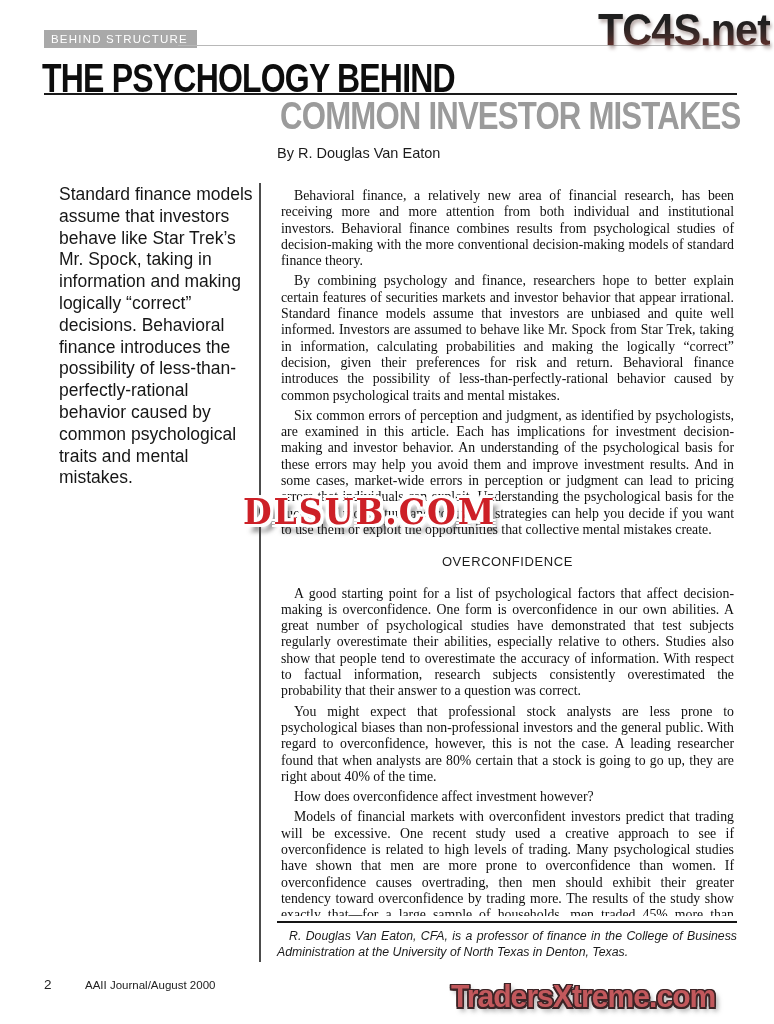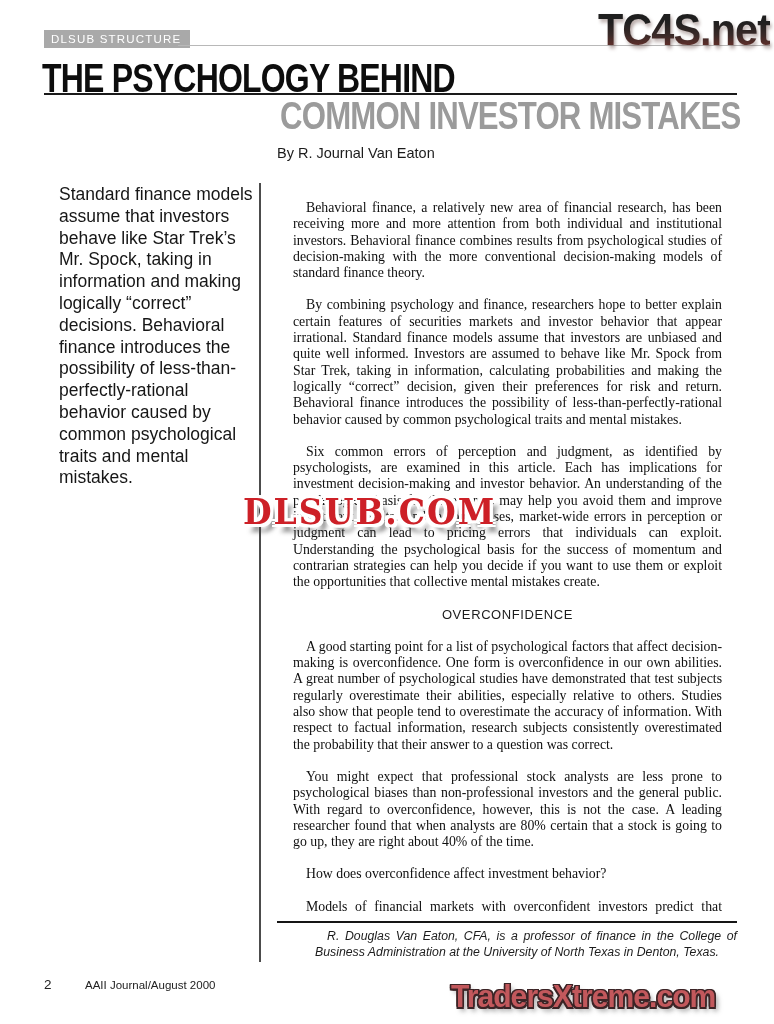--- a/index.html
+++ b/index.html
@@ -71,39 +71,39 @@
   }
 
   
   .article {
     position: absolute; left: 277px; top: 184px;
     width: 461px; height: 732px; overflow: hidden;
     font-family: "Liberation Serif", serif;
     font-size: 13.8px; line-height: 16.3px;
     text-align: justify; color: #0f0f0f;
   }
-  .article p { text-indent: 13px; margin: 16px; }
+  .article p { text-indent: 13px; margin: 4px; }
   .section-heading {
     font-family: "Liberation Sans", sans-serif;
     font-size: 13px; letter-spacing: 0.6px; color: #1d1d1d;
     margin: 16px 0 15px 0; text-indent: 0; text-align: center;
   }
 
   
   .footnote-rule {
     position: absolute; left: 277px; top: 921px;
     width: 460px; height: 2px; background: #151515;
   }
   .footnote {
     position: absolute; left: 277px; top: 929px;
     width: 460px;
     font-style: italic; font-size: 12.3px; line-height: 15.5px;
     color: #1c1c1c; text-align: justify;
   }
-  .footnote p { text-indent: 12px; margin-left: 38px; }
+  .footnote p { text-indent: 12px; }
 
   
   .page-number {
     position: absolute; left: 44px; top: 977px;
     font-size: 13.5px; color: #222;
   }
   .journal-line {
     position: absolute; left: 85px; top: 979px;
     font-size: 11.5px; color: #222;
   }
@@ -133,44 +133,44 @@
       0 -1.5px 0 #3c2426, 0 1.5px 0 #3c2426,
       3px 4px 5px rgba(120,120,120,0.8);
     white-space: nowrap;
   }
 </style>
 </head>
 <body>
 
 <div class="page">
 
-  <div class="kicker">DLSUB STRUCTURE</div>
+  <div class="kicker">BEHIND STRUCTURE</div>
   <div class="header-rule"></div>
   <div class="wm-top">TC4S.net</div>
 
   <div class="title-line1">THE PSYCHOLOGY BEHIND</div>
   <div class="title-rule"></div>
   <div class="title-line2">COMMON INVESTOR MISTAKES</div>
 
-  <div class="byline">By R. Journal Van Eaton</div>
+  <div class="byline">By R. Douglas Van Eaton</div>
 
   <div class="pull-quote">Standard finance models assume that investors behave like Star Trek’s Mr. Spock, taking in information and making logically “correct” decisions. Behavioral finance introduces the possibility of less-than-perfectly-rational behavior caused by common psychological traits and mental mistakes.</div>
 
   <div class="v-divider"></div>
 
   <div class="article">
     <p>Behavioral finance, a relatively new area of financial research, has been receiving more and more attention from both individual and institutional investors. Behavioral finance combines results from psychological studies of decision-making with the more conventional decision-making models of standard finance theory.</p>
     <p>By combining psychology and finance, researchers hope to better explain certain features of securities markets and investor behavior that appear irrational. Standard finance models assume that investors are unbiased and quite well informed. Investors are assumed to behave like Mr. Spock from Star Trek, taking in information, calculating probabilities and making the logically “correct” decision, given their preferences for risk and return. Behavioral finance introduces the possibility of less-than-perfectly-rational behavior caused by common psychological traits and mental mistakes.</p>
     <p>Six common errors of perception and judgment, as identified by psychologists, are examined in this article. Each has implications for investment decision-making and investor behavior. An understanding of the psychological basis for these errors may help you avoid them and improve investment results. And in some cases, market-wide errors in perception or judgment can lead to pricing errors that individuals can exploit. Understanding the psychological basis for the success of momentum and contrarian strategies can help you decide if you want to use them or exploit the opportunities that collective mental mistakes create.</p>
 
     <div class="section-heading">OVERCONFIDENCE</div>
 
     <p>A good starting point for a list of psychological factors that affect decision-making is overconfidence. One form is overconfidence in our own abilities. A great number of psychological studies have demonstrated that test subjects regularly overestimate their abilities, especially relative to others. Studies also show that people tend to overestimate the accuracy of information. With respect to factual information, research subjects consistently overestimated the probability that their answer to a question was correct.</p>
     <p>You might expect that professional stock analysts are less prone to psychological biases than non-professional investors and the general public. With regard to overconfidence, however, this is not the case. A leading researcher found that when analysts are 80% certain that a stock is going to go up, they are right about 40% of the time.</p>
-    <p>How does overconfidence affect investment behavior?</p>
+    <p>How does overconfidence affect investment however?</p>
     <p>Models of financial markets with overconfident investors predict that trading will be excessive. One recent study used a creative approach to see if overconfidence is related to high levels of trading. Many psychological studies have shown that men are more prone to overconfidence than women. If overconfidence causes overtrading, then men should exhibit their greater tendency toward overconfidence by trading more. The results of the study show exactly that—for a large sample of households, men traded 45% more than women, and single men traded 67% more than single women over the</p>
   </div>
 
   <div class="footnote-rule"></div>
   <div class="footnote">
     <p>R. Douglas Van Eaton, CFA, is a professor of finance in the College of Business Administration at the University of North Texas in Denton, Texas.</p>
   </div>
 
   <div class="page-number">2</div>
   <div class="journal-line">AAII Journal/August 2000</div>

